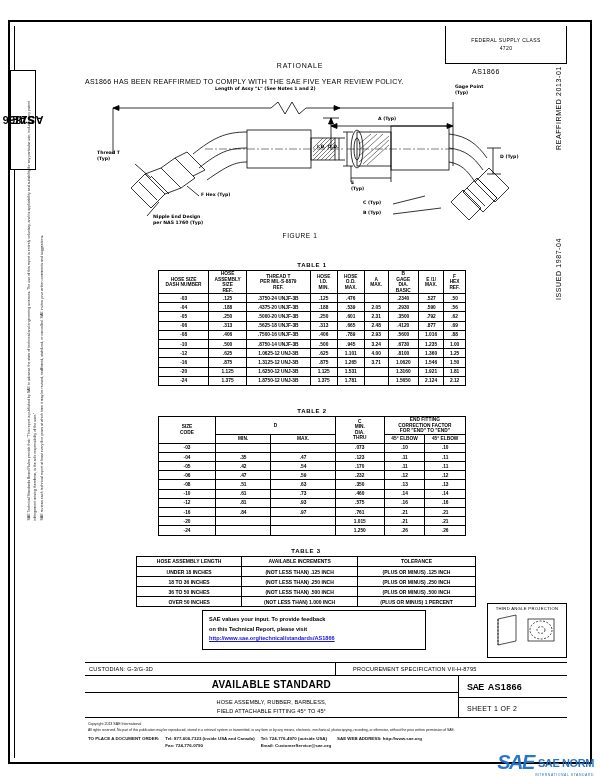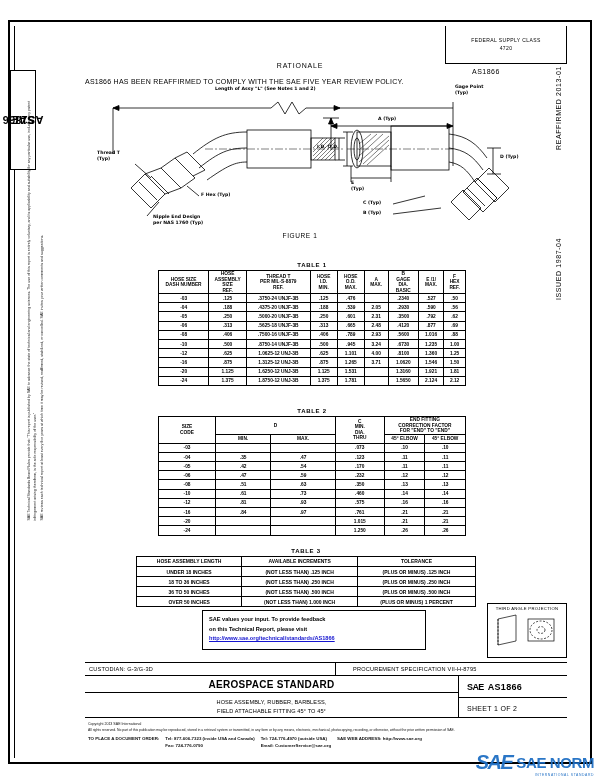--- a/index.html
+++ b/index.html
@@ -138,21 +138,21 @@
   .footer .ord{font-size:4.4px;font-weight:bold;display:flex;gap:6px;}
   .footer .ordcol{display:flex;flex-direction:column;gap:1px;}
   .footer .lbl{font-weight:bold;}
 
   
   .watermark{
     position:absolute;right:6px;bottom:2px;
     display:flex;align-items:center;gap:4px;opacity:.95;
   }
   .wm-sae{font-size:20px;font-weight:bold;color:#1f6fc4;letter-spacing:-1.5px;font-style:italic;}
-  .wm-txt{font-size:15px;font-weight:bold;color:#1f6fc4;letter-spacing:-.4px;}
+  .wm-txt{font-size:11px;font-weight:bold;color:#1f6fc4;letter-spacing:-.4px;}
   .wm-sub{position:absolute;right:6px;bottom:-1px;font-size:3.4px;color:#1f6fc4;letter-spacing:.6px;}
 </style>
 </head>
 <body>
 
 <div class="page">
 
   <div class="frame"></div>
   <div class="frame-inner"></div>
 
@@ -633,21 +633,21 @@
   </div>
 
   <div class="cust-row">
     <span class="cust">CUSTODIAN: G-3/G-3D</span>
     <span class="divv"></span>
     <span class="proc">PROCUREMENT SPECIFICATION VII-H-8795</span>
   </div>
 
   <div class="title-block">
     <div class="tb-mid">
-      <div class="as-std">AEROSPACE STANDARD</div>
+      <div class="as-std">AVAILABLE STANDARD</div>
       <div class="as-sub">
         <div>HOSE ASSEMBLY, RUBBER, BARBLESS,</div>
         <div>FIELD ATTACHABLE FITTING 45° TO 45°</div>
       </div>
     </div>
     <div class="tb-right">
       <div class="tb-r-top">
         <span class="tb-r-sae">SAE</span>
         <span class="tb-r-num">AS1866</span>
       </div>

